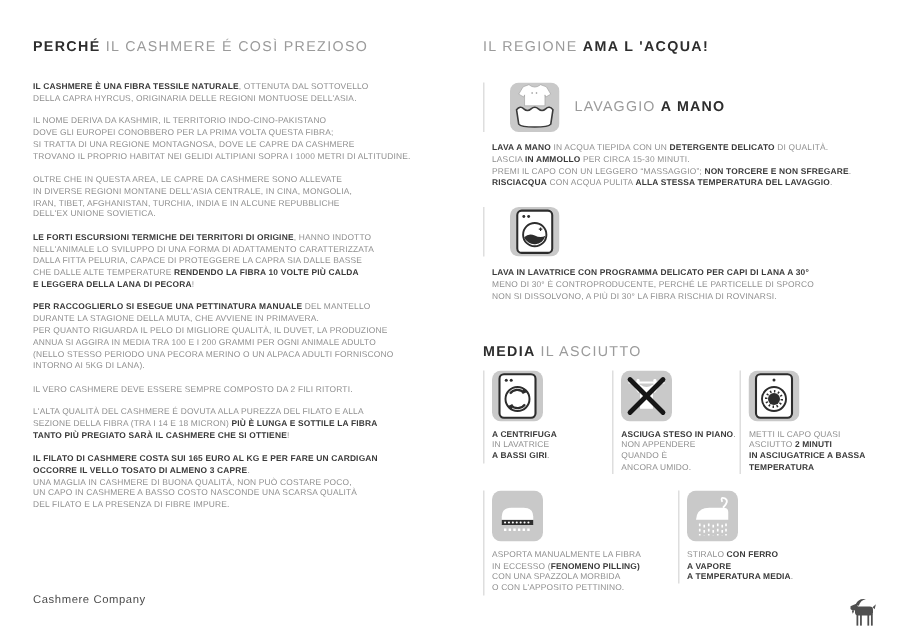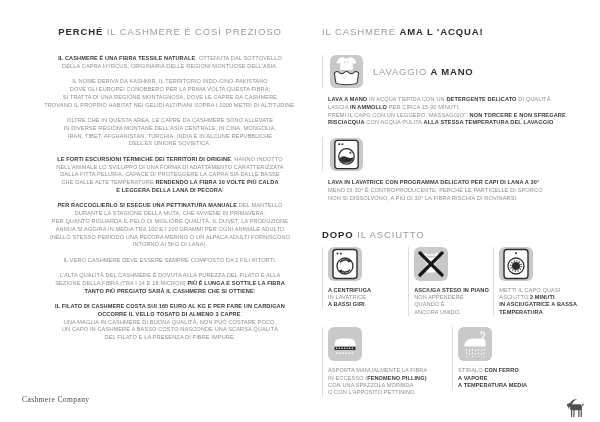--- a/index.html
+++ b/index.html
@@ -1,43 +1,43 @@
 <!DOCTYPE html>
 <html><head>
 <meta charset="utf-8">
 <style>
   html,body{margin:0;padding:0;background:#f4f4f4;}
   #poster{position:relative;width:600px;height:422px;background:#ffffff;overflow:hidden;
           font-family:"Liberation Sans", sans-serif;}
   .col{position:absolute;top:26px;}
-  #left-col{left:22px;width:296px;text-align:center;}
+  #left-col{left:22px;width:296px;}
   #right-col{left:322px;width:270px;}
   .page-title{font-size:9.5px;font-weight:400;letter-spacing:0.9px;color:#9b9b9b;
               margin:0 0 18px 0;white-space:pre-line;}
   .page-title .b{color:#2d2d2d;font-weight:700;}
   .body{font-size:5.6px;line-height:7.8px;letter-spacing:0.12px;color:#8f8f8f;
         margin:0 0 7.6px 0;white-space:pre-line;}
   .body .b{color:#3a3a3a;font-weight:700;}
   .section-head{display:flex;align-items:center;border-left:1px solid #dedede;
-                padding-left:7px;margin:0 0 8px 0;}
+                padding-left:17px;margin:0 0 8px 0;}
   .section-head .icon{width:33px;height:33px;flex:0 0 auto;}
   .section-title{font-size:9.5px;letter-spacing:0.8px;color:#9b9b9b;margin-left:10px;white-space:pre;}
   .section-title .b{color:#2d2d2d;font-weight:700;}
   .section-body{margin-left:6px;margin-bottom:11px;}
   .dopo-title{margin-top:26px;margin-bottom:7px;}
   .steps-row{display:flex;align-items:flex-start;}
   .step-cell{border-left:1px solid #dedede;padding-left:5px;}
   .step-cell .icon{width:34px;height:34px;display:block;}
   .step-text{font-size:5.6px;line-height:7.4px;letter-spacing:0.1px;color:#8f8f8f;
              margin:6px 0 0 0;white-space:pre-line;}
   .step-text .b{color:#3a3a3a;font-weight:700;}
   .r1c1{width:83px;} .r1c2{width:82px;} .r1c3{width:96px;}
   .row2{margin-top:11px;}
   .r2c1{width:126px;} .r2c2{width:136px;}
-  #brand{position:absolute;left:22px;top:395px;font-family:Liberation Serif, serif;
+  #brand{position:absolute;left:22px;top:395px;font-family:Liberation Sans, sans-serif;
          font-size:7.5px;letter-spacing:0.4px;color:#4a4a4a;}
   #goat{position:absolute;left:564px;top:398px;width:22px;height:20px;}
   svg{display:block;}
 </style>
 </head>
 <body>
 
 <div id="poster">
 
   <div class="col" id="left-col">
@@ -68,21 +68,21 @@
 SEZIONE DELLA FIBRA (TRA I 14 E 18 MICRON) </span><span class="b">PIÙ È LUNGA E SOTTILE LA FIBRA
 TANTO PIÙ PREGIATO SARÀ IL CASHMERE CHE SI OTTIENE</span><span>!</span></p>
     <p class="body"><span class="b">IL FILATO DI CASHMERE COSTA SUI 165 EURO AL KG E PER FARE UN CARDIGAN
 OCCORRE IL VELLO TOSATO DI ALMENO 3 CAPRE</span><span>.
 UNA MAGLIA IN CASHMERE DI BUONA QUALITÀ, NON PUÒ COSTARE POCO,
 UN CAPO IN CASHMERE A BASSO COSTO NASCONDE UNA SCARSA QUALITÀ
 DEL FILATO E LA PRESENZA DI FIBRE IMPURE.</span></p>
   </div>
 
   <div class="col" id="right-col">
-    <h1 class="page-title"><span>IL CASHMERE </span><span class="b">AMA L 'ACQUA!</span></h1>
+    <h1 class="page-title"><span>IL REGIONE </span><span class="b">AMA L 'ACQUA!</span></h1>
 
     <div class="section-head">
       <span class="icon">
         <svg viewBox="0 0 34 34" width="33" height="33">
           <rect width="34" height="34" rx="6" fill="#c9c9c9"></rect>
           <path d="M9,3 L13,1.5 Q17,4.8 21,1.5 L25,3 L28,8 L24.5,10 L24,8.5 L24,16 L10,16 L10,8.5 L9.5,10 L6,8 Z" fill="#ffffff" stroke="#9a9a9a" stroke-width="0.4"></path>
           <circle cx="15.2" cy="7.2" r="0.55" fill="#8a8a8a"></circle>
           <circle cx="18.2" cy="7.2" r="0.55" fill="#8a8a8a"></circle>
           <path d="M4.5,18.7 Q7,15.6 9.5,18.1 Q12,20.4 14.5,18.1 Q17,15.9 19.5,18.1 Q22,20.4 24.5,18.1 Q27,15.7 29.5,18.7 L28,28.6 Q26.5,30.6 17,30.6 Q7.5,30.6 6,28.6 Z" fill="#ffffff" stroke="#3a3a3a" stroke-width="1.1"></path>
         </svg>
@@ -104,21 +104,21 @@
           <circle cx="17" cy="19" r="8" fill="none" stroke="#2c2c2c" stroke-width="1.3"></circle>
           <path d="M9.7,20.8 Q13,17.6 17,19.6 Q21,21.6 24.3,19.8 A7.7,7.7 0 0 1 9.7,20.8 Z" fill="#2c2c2c"></path>
           <path d="M21,14 v2.4 M19.8,15.2 h2.4" stroke="#2c2c2c" stroke-width="0.8"></path>
         </svg>
       </span>
     </div>
     <p class="body section-body"><span class="b">LAVA IN LAVATRICE CON PROGRAMMA DELICATO PER CAPI DI LANA A 30°</span><span>
 MENO DI 30° È CONTROPRODUCENTE, PERCHÉ LE PARTICELLE DI SPORCO
 NON SI DISSOLVONO, A PIÙ DI 30° LA FIBRA RISCHIA DI ROVINARSI.</span></p>
 
-    <h2 class="page-title dopo-title"><span class="b">DOPO </span><span>IL ASCIUTTO</span></h2>
+    <h2 class="page-title dopo-title"><span class="b">MEDIA </span><span>IL ASCIUTTO</span></h2>
 
     <div class="steps-row">
       <div class="step-cell r1c1">
         <span class="icon">
           <svg viewBox="0 0 34 34" width="34" height="34">
             <rect width="34" height="34" rx="6" fill="#c9c9c9"></rect>
             <rect x="5" y="2.5" width="24" height="29" rx="3" fill="#ffffff" stroke="#2c2c2c" stroke-width="1.4"></rect>
             <circle cx="9.5" cy="6.5" r="1" fill="#2c2c2c"></circle>
             <circle cx="12.8" cy="6.5" r="1" fill="#2c2c2c"></circle>
             <circle cx="17" cy="19" r="8" fill="none" stroke="#2c2c2c" stroke-width="1.3"></circle>

